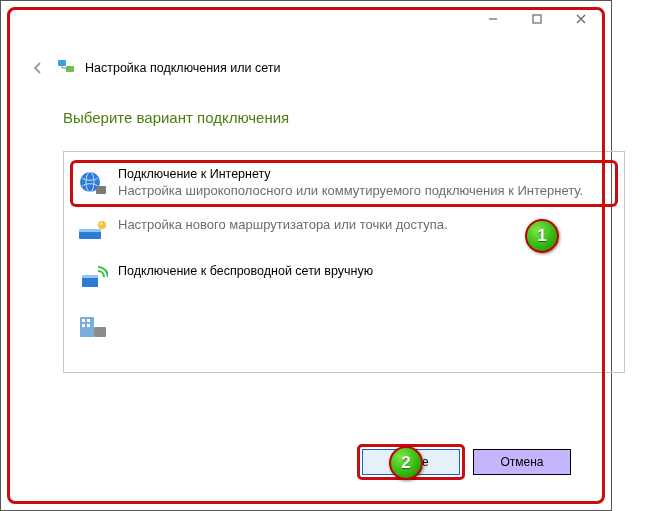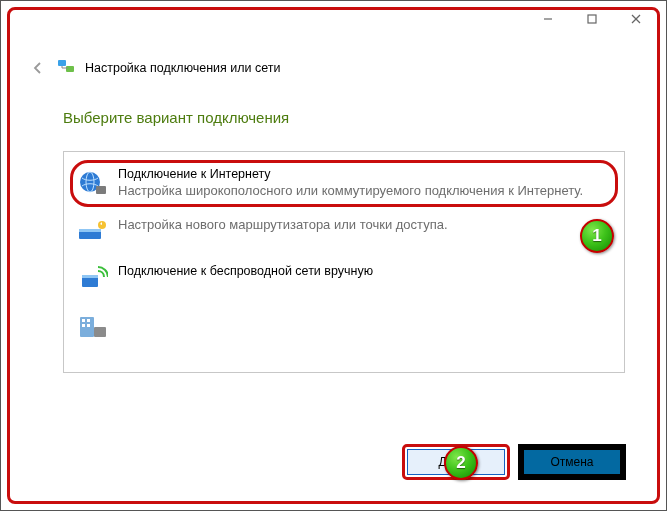--- a/index.html
+++ b/index.html
@@ -8,21 +8,21 @@
     width: 667px;
     height: 511px;
     font-family: "Segoe UI", Tahoma, sans-serif;
     font-size: 12px;
     background: #fff;
     color: #000;
     overflow: hidden;
   }
   .window {
     position: relative;
-    width: 667px;
+    width: 612px;
     height: 511px;
     box-sizing: border-box;
     border: 1px solid #555;
     background: #fff;
   }
   .outer-red {
     position: absolute;
     inset: 6px;
     border: 3px solid #c90d0d;
     border-radius: 8px;
@@ -101,39 +101,39 @@
     line-height: 1.2;
   }
   .opt-desc {
     font-size: 13px;
     color: #6d6d6d;
     line-height: 1.25;
     margin-top: 1px;
   }
   .opt.selected {
     border: 3px solid #c90d0d;
-    border-radius: 18px;
+    border-radius: 6px;
     padding: 3px 3px 5px 3px;
   }
   
   .footer {
     position: absolute;
     bottom: 30px;
     right: 40px;
     display: flex;
     gap: 8px;
     align-items: center;
   }
   .btn {
     min-width: 72px;
     height: 24px;
     padding: 0 12px;
     font-size: 12px;
-    background: #0369a1;
-    border: 6px solid #000000;
+    background: #c4b5fd;
+    border: 1px solid #000000;
     display: inline-flex;
     align-items: center;
     justify-content: center;
     cursor: pointer;
   }
   .btn.primary {
     border: 1px solid #1461c2;
     background: #e6f0fb;
   }
   .primary-wrap {

